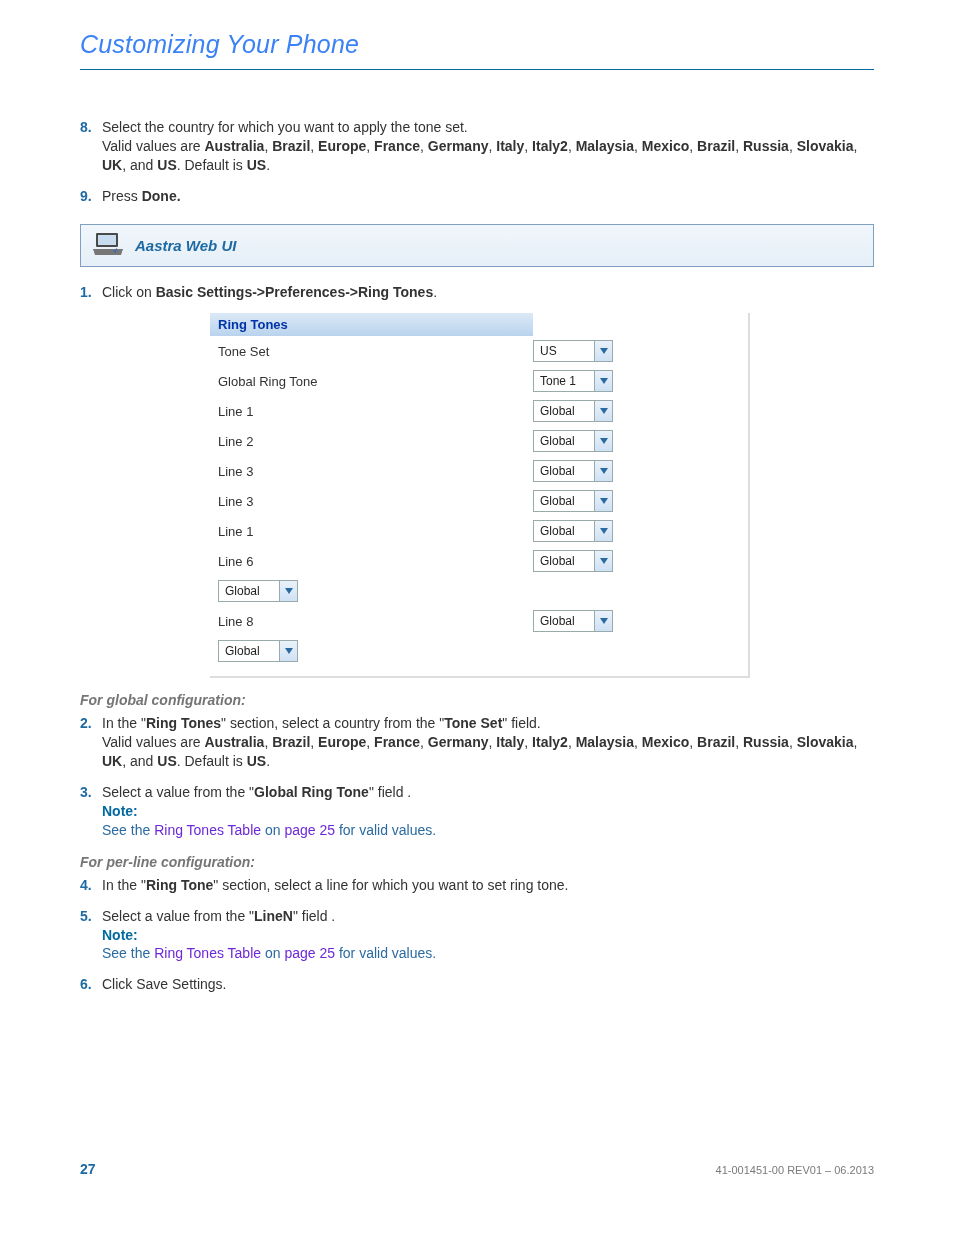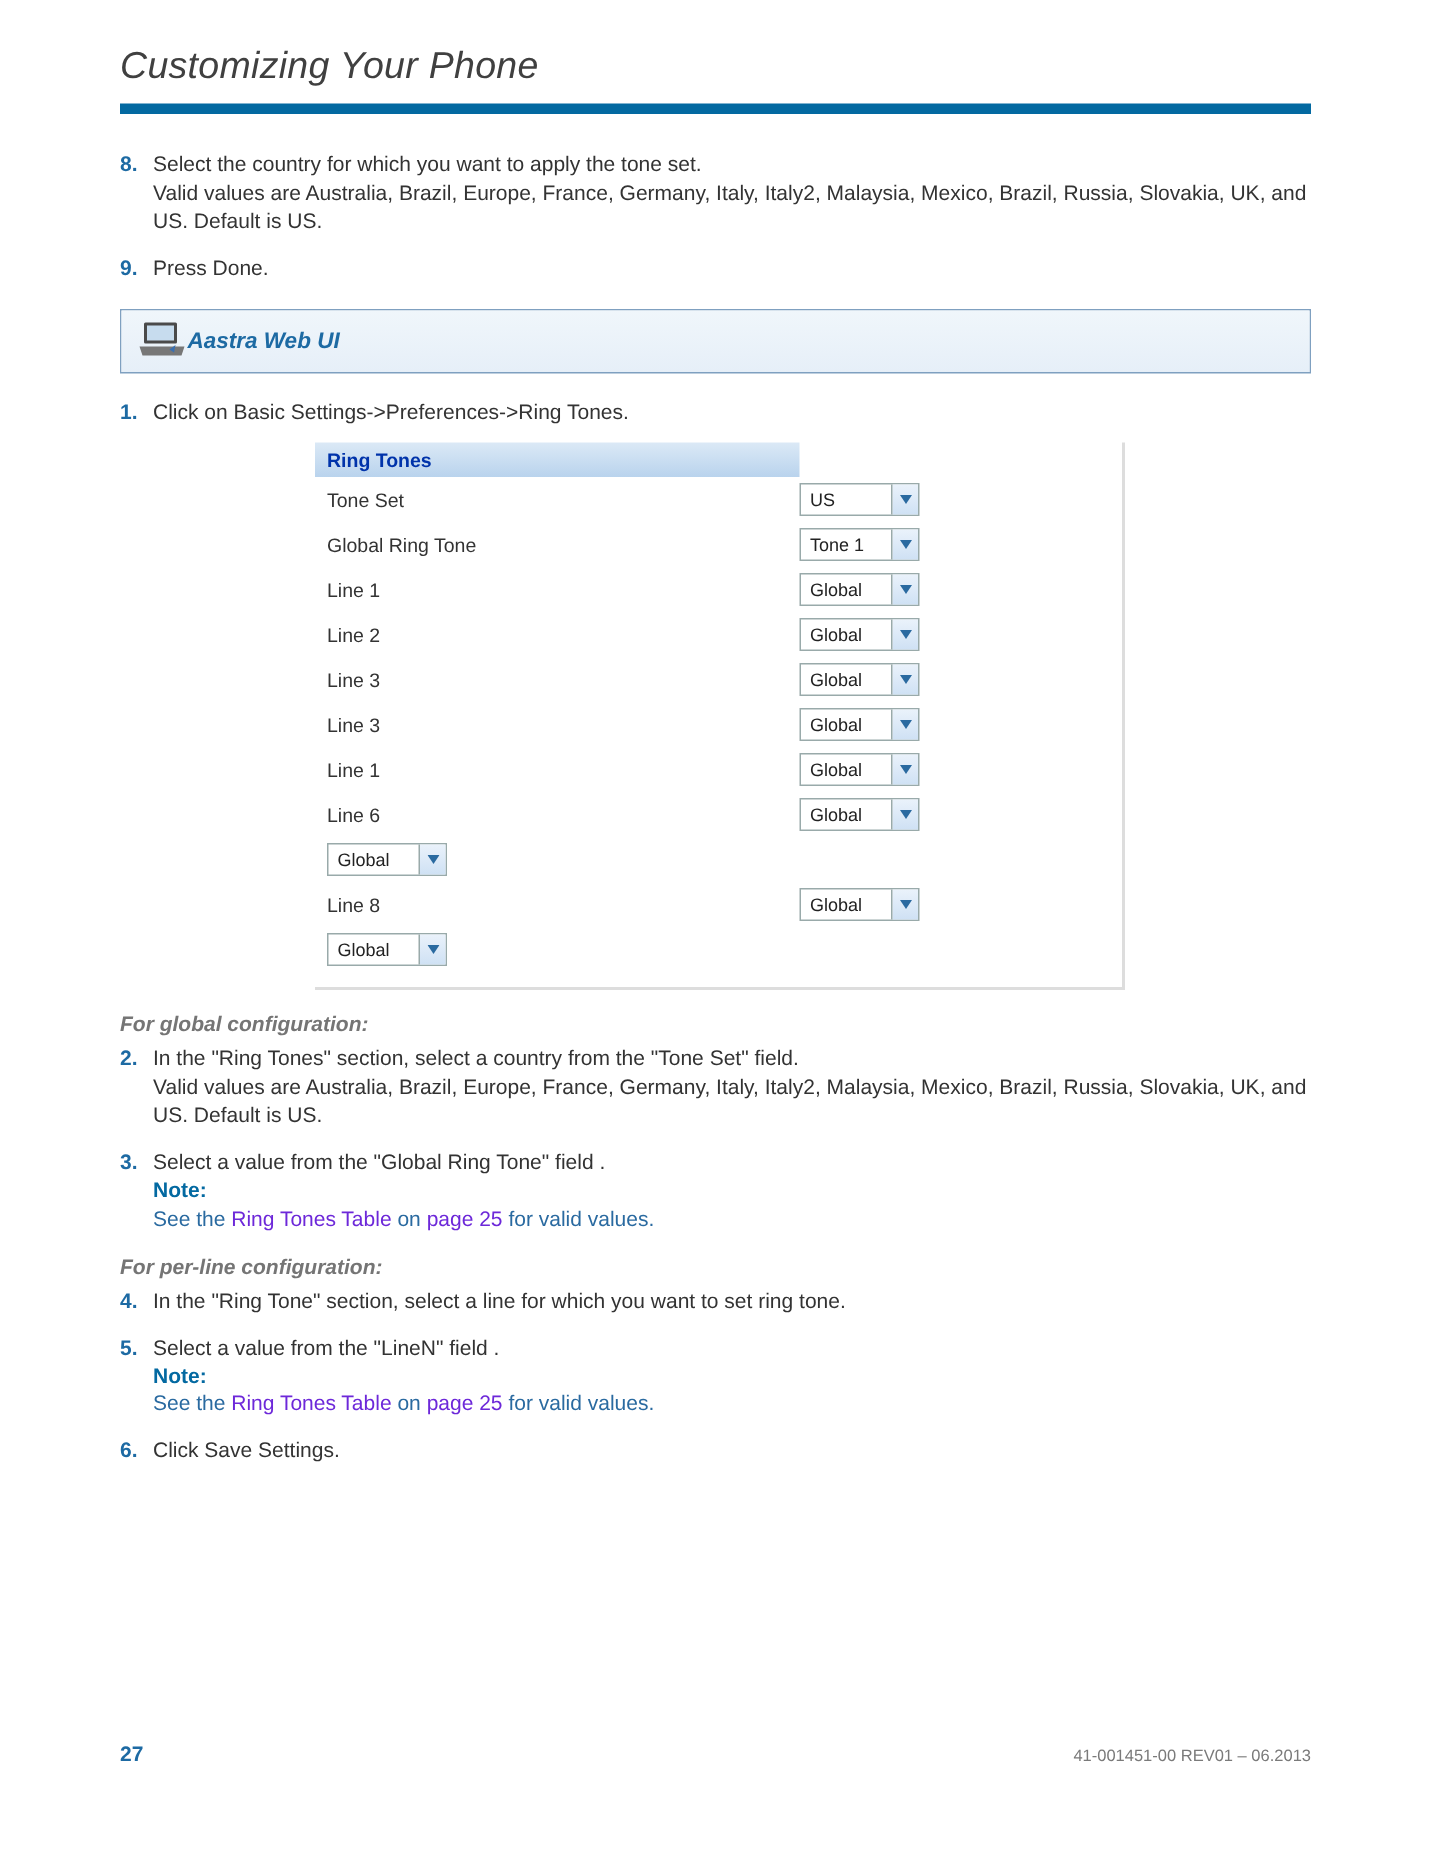--- a/index.html
+++ b/index.html
@@ -10,48 +10,49 @@
       background: #fff;
       width: 954px;
       height: 1235px;
       position: relative;
       padding: 30px 80px 40px 80px;
     }
     .page-title {
       font-style: italic;
       font-weight: 300;
       font-size: 25px;
-      color: #404040;
+      color: #3b82f6;
       letter-spacing: .2px;
       padding-bottom: 10px;
-      border-bottom: 7px solid #0369a1;
-      margin-bottom: 24px;
+      border-bottom: 1px solid #0369a1;
+      margin-bottom: 48px;
     }
     ol.steps { list-style: none; }
     ol.steps > li {
       position: relative;
       padding-left: 22px;
       margin-bottom: 12px;
       line-height: 1.35;
     }
     ol.steps > li .num {
       position: absolute;
       left: 0;
       top: 0;
       color: #1d6aa3;
       font-weight: 700;
     }
-    b, strong { font-weight: 400; }
+    b, strong { font-weight: 700; }
     .section-box {
       margin: 18px 0 16px 0;
       border: 1px solid #7fa0c0;
     }
     .section-head {
       display: flex;
       align-items: center;
+      gap: 10px;
       background: linear-gradient(#f0f6fb,#e6eff8);
       padding: 6px 10px;
       min-height: 40px;
     }
     .section-head svg { flex: 0 0 auto; }
     .section-head .title {
       color: #1d6aa3;
       font-style: italic;
       font-weight: 700;
       font-size: 15px;

